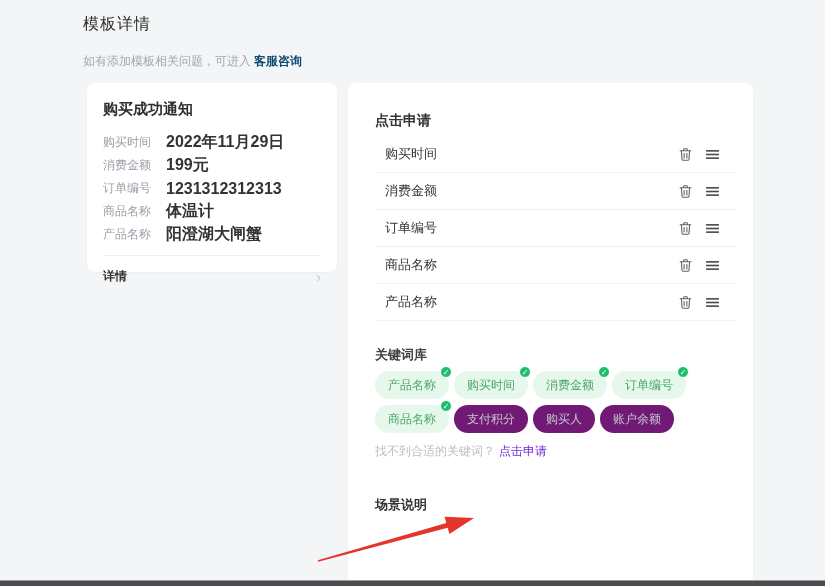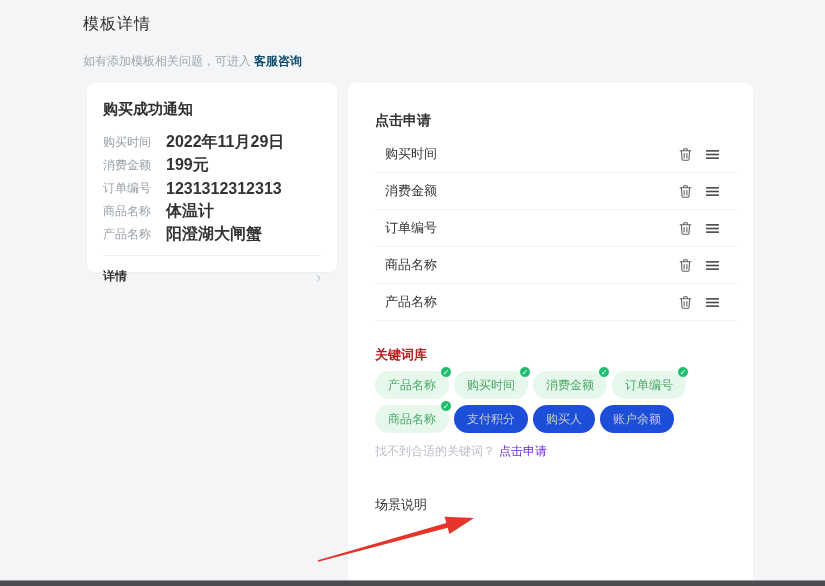--- a/index.html
+++ b/index.html
@@ -42,36 +42,36 @@
   .panel-title { font-size:14px; line-height:16px; font-weight:700; color:#333; }
   .selected-title { margin-top:22px; font-size:13px; line-height:15px; color:#333; }
   .selected-list { margin-top:8px; }
   .selected-row {
     height:37px; display:flex; align-items:center; border-bottom:1px solid #f0f1f3;
   }
   .row-label { margin-left:10px; font-size:13px; color:#333; flex:1; }
   .row-icons { display:flex; align-items:center; gap:11px; margin-right:17px; }
   .icon-btn { width:16px; height:16px; cursor:pointer; display:flex; align-items:center; justify-content:center; }
   .icon-btn svg { display:block; }
-  .lib-title { margin-top:26px; font-size:13px; line-height:15px; font-weight:700; color:#b91c1c; }
+  .lib-title { margin-top:26px; font-size:13px; line-height:15px; font-weight:700; color:#404040; }
   .tag-list { margin-top:5px; width:334px; display:flex; flex-wrap:wrap; gap:6px 5px; padding-top:4px; }
   .tag {
     position:relative; height:28px; line-height:28px; padding:0 13px;
     border-radius:15px; font-size:12px; white-space:nowrap; cursor:pointer;
   }
   .tag-green { background:#e6f7ec; color:#48a865; }
-  .tag-gray  { background:#1d4ed8; color:#c3c7cd; }
+  .tag-gray  { background:#701a75; color:#c3c7cd; }
   .tag-badge {
     position:absolute; top:-5px; right:-3px; width:12px; height:12px;
     background:#1fbe6e; border:1.5px solid #ffffff; border-radius:50%;
     color:#fff; font-size:8px; line-height:12px; text-align:center; font-weight:700;
   }
   .hint { margin:11px 0 0 0; font-size:12px; line-height:14px; color:#babec5; }
   .hint a { color:#6d28d9; text-decoration:none; margin-left:4px; cursor:pointer; }
-  .scene-title { margin-top:38px; font-size:13px; font-weight:400; color:#333; }
+  .scene-title { margin-top:38px; font-size:13px; font-weight:700; color:#333; }
   
   .arrow-overlay {
     position:absolute; left:0; top:0; width:825px; height:586px;
     pointer-events:none; z-index:50;
   }
   .bottom-bar {
     position:absolute; left:0; right:0; bottom:0; height:6px;
     background:#4c4c50; border-top:1px solid #9c9ca0; z-index:60;
   }
 </style>

